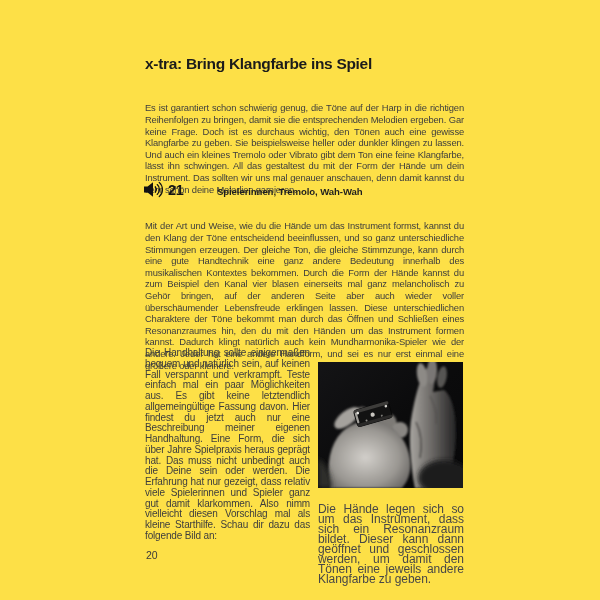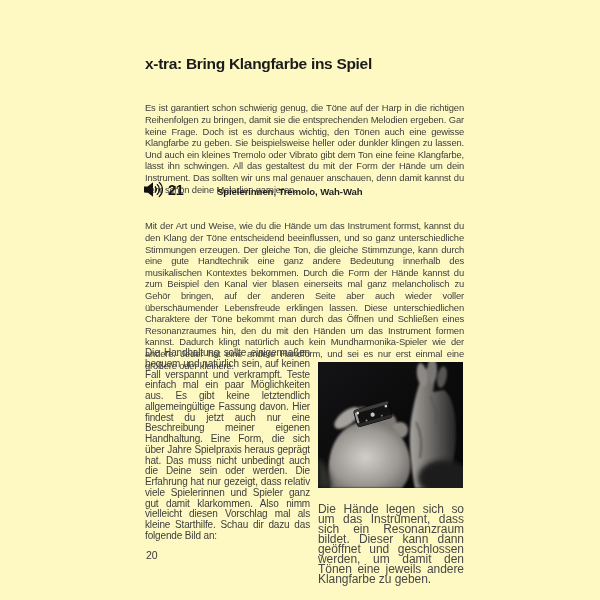--- a/index.html
+++ b/index.html
@@ -1,17 +1,17 @@
 <!DOCTYPE html>
 <html><head>
 <meta charset="utf-8">
 <style>
   html,body{margin:0;padding:0;background:#ffffff;}
   .sheet{
-    position:relative;width:600px;height:600px;background:#fef9c3;
+    position:relative;width:600px;height:600px;background:#fde047;
     font-family:"Liberation Sans", sans-serif;color:#3d3d3d;overflow:hidden;
   }
   .title{
     position:absolute;left:145px;top:45px;width:330px;
     font-size:15.5px;font-weight:bold;color:#1b1b1b;letter-spacing:-0.3px;
   }
   .subtitle{
     position:absolute;left:145px;top:75px;width:330px;
     font-size:10.5px;font-weight:bold;color:#1f1f1f;letter-spacing:-0.1px;
   }

